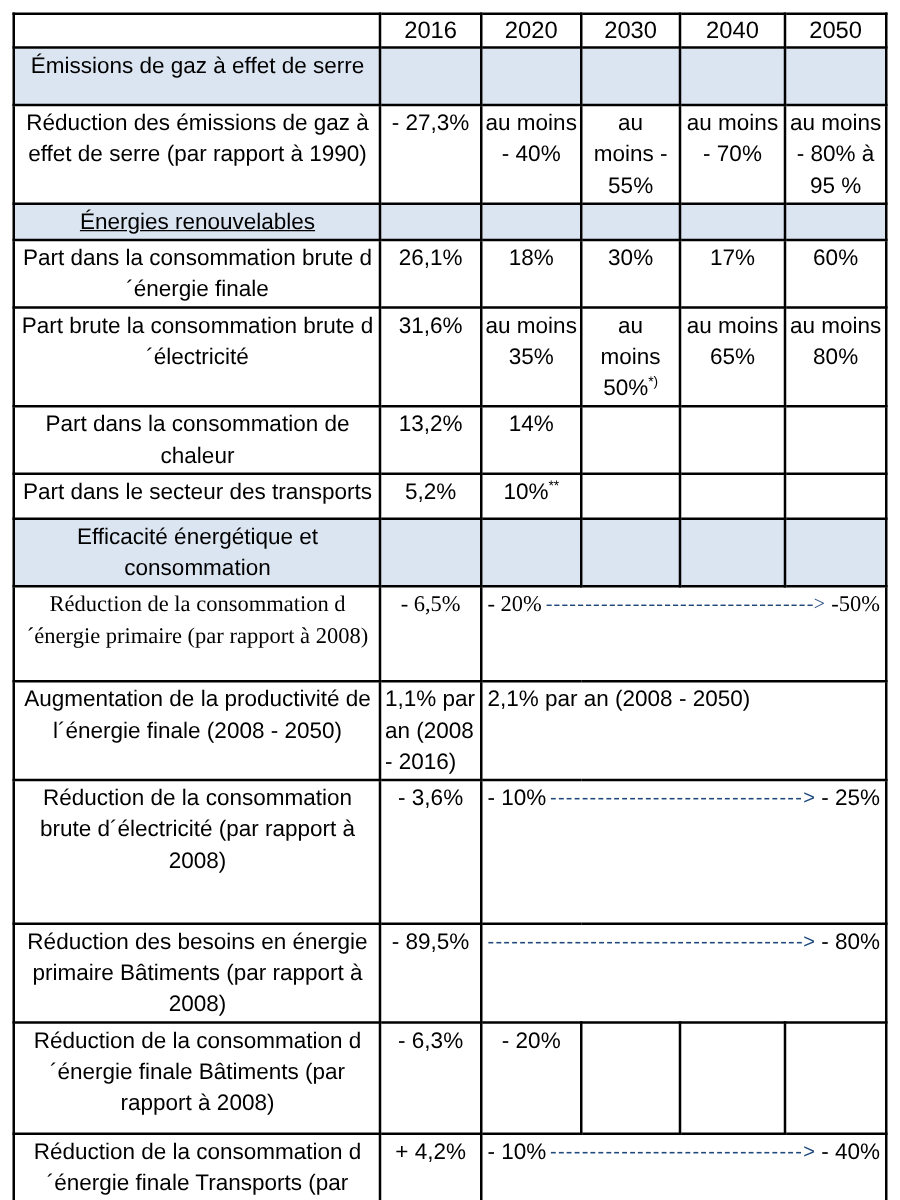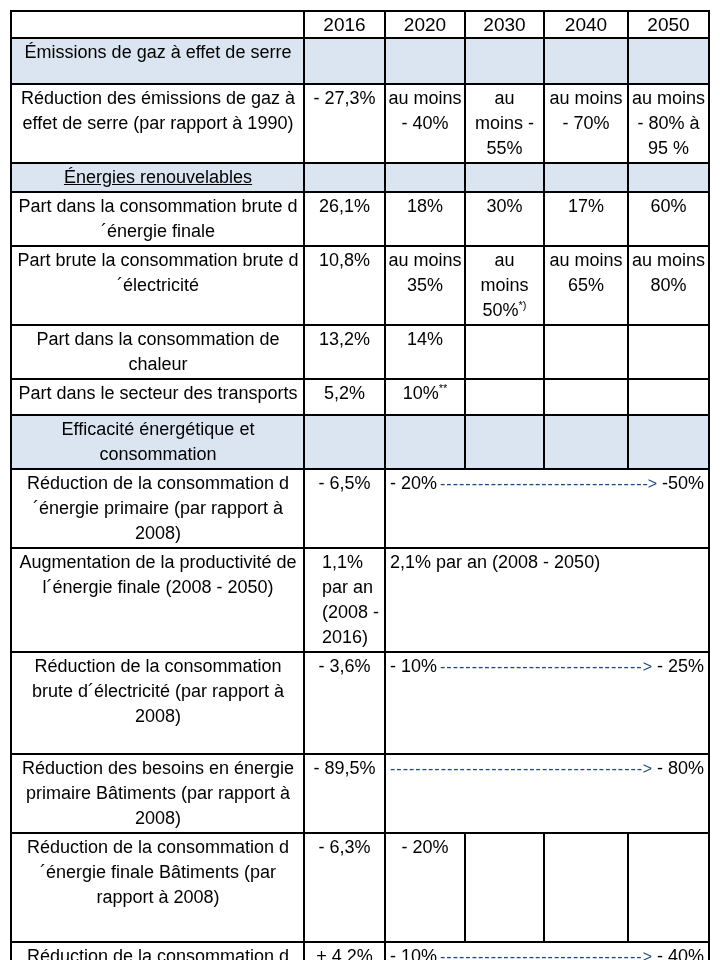--- a/index.html
+++ b/index.html
@@ -16,21 +16,21 @@
     padding:1px 2px;
     font-size:18px;
     line-height:25px;
     font-weight:normal;
     overflow:hidden;
     word-wrap:break-word;
   }
   th{font-size:19px;text-align:center;height:24px;padding:0 2px;}
   td.lbl{text-align:center;padding-left:3px;padding-right:2px;margin-left:32px;}
   td.val{text-align:center;}
-  td.val.left{text-align:left;padding-left:17px;}
+  td.val.left{text-align:left;padding-left:3px;}
   tr.sec td{background:#dbe5f1;}
   td.merge{padding:1px 4px;}
   td.merge.center{text-align:left;}
   .arrow-wrap{display:flex;align-items:center;white-space:nowrap;line-height:25px;}
   .arrow-from{flex:0 0 auto;margin-right:3px;}
   .dashes{flex:1 1 auto;overflow:hidden;color:#1f497d;letter-spacing:1px;font-size:16px;}
   .gt{flex:0 0 auto;color:#1f497d;margin:0 5px 0 0;font-size:16px;}
   .arrow-to{flex:0 0 auto;}
   sup{font-size:11px;line-height:0;}
 </style>
@@ -85,21 +85,21 @@
         <tr style="height: 51px;">
           <td class="lbl">Part dans la consommation brute d´énergie finale</td>
           <td class="val">26,1%</td>
           <td class="val">18%</td>
           <td class="val">30%</td>
           <td class="val">17%</td>
           <td class="val">60%</td>
         </tr>
         <tr style="height: 52px;">
           <td class="lbl">Part brute la consommation brute d´électricité</td>
-          <td class="val">10,8%</td>
+          <td class="val">31,6%</td>
           <td class="val">au moins 35%</td>
           <td class="val">au moins 50%<sup>*)</sup></td>
           <td class="val">au moins 65%</td>
           <td class="val">au moins 80%</td>
         </tr>
         <tr style="height: 48px;">
           <td class="lbl">Part dans la consommation de chaleur</td>
           <td class="val">13,2%</td>
           <td class="val">14%</td>
           <td class="val"></td>
@@ -115,38 +115,38 @@
           <td class="val"></td>
         </tr>
         <tr class="sec" style="height: 52px;">
           <td class="lbl">Efficacité énergétique et consommation</td>
           <td class="val"></td>
           <td class="val"></td>
           <td class="val"></td>
           <td class="val"></td>
           <td class="val"></td>
         </tr>
-        <tr style="height: 76px;">
+        <tr style="height: 76px; font-family: Liberation Serif, serif;">
           <td class="lbl">Réduction de la consommation d´énergie primaire (par rapport à 2008)</td>
           <td class="val">- 6,5%</td>
           <td class="merge" colspan="4">
             <div class="arrow-wrap">
               <span class="arrow-from">- 20%</span>
               <span class="dashes">------------------------------------------------------------------------------------------</span>
               <span class="gt">&gt;</span>
               <span class="arrow-to">-50%</span>
             </div>
           </td>
         </tr>
         <tr style="height: 79px;">
           <td class="lbl">Augmentation de la productivité de l´énergie finale (2008 - 2050)</td>
           <td class="val left">1,1% par an (2008 - 2016)</td>
           <td class="merge center" colspan="4">2,1% par an (2008 - 2050)</td>
         </tr>
-        <tr style="height: 102px;">
+        <tr style="height: 115px;">
           <td class="lbl">Réduction de la consommation brute d´électricité (par rapport à 2008)</td>
           <td class="val">- 3,6%</td>
           <td class="merge" colspan="4">
             <div class="arrow-wrap">
               <span class="arrow-from">- 10%</span>
               <span class="dashes">------------------------------------------------------------------------------------------</span>
               <span class="gt">&gt;</span>
               <span class="arrow-to">- 25%</span>
             </div>
           </td>
@@ -155,21 +155,21 @@
           <td class="lbl">Réduction des besoins en énergie primaire Bâtiments (par rapport à 2008)</td>
           <td class="val">- 89,5%</td>
           <td class="merge" colspan="4">
             <div class="arrow-wrap">
               <span class="dashes">------------------------------------------------------------------------------------------</span>
               <span class="gt">&gt;</span>
               <span class="arrow-to">- 80%</span>
             </div>
           </td>
         </tr>
-        <tr style="height: 109px;">
+        <tr style="height: 89px;">
           <td class="lbl">Réduction de la consommation d´énergie finale Bâtiments (par rapport à 2008)</td>
           <td class="val">- 6,3%</td>
           <td class="val">- 20%</td>
           <td class="val"></td>
           <td class="val"></td>
           <td class="val"></td>
         </tr>
         <tr style="height: 97px;">
           <td class="lbl">Réduction de la consommation d´énergie finale Transports (par rapport à 2005)</td>
           <td class="val">+ 4,2%</td>

